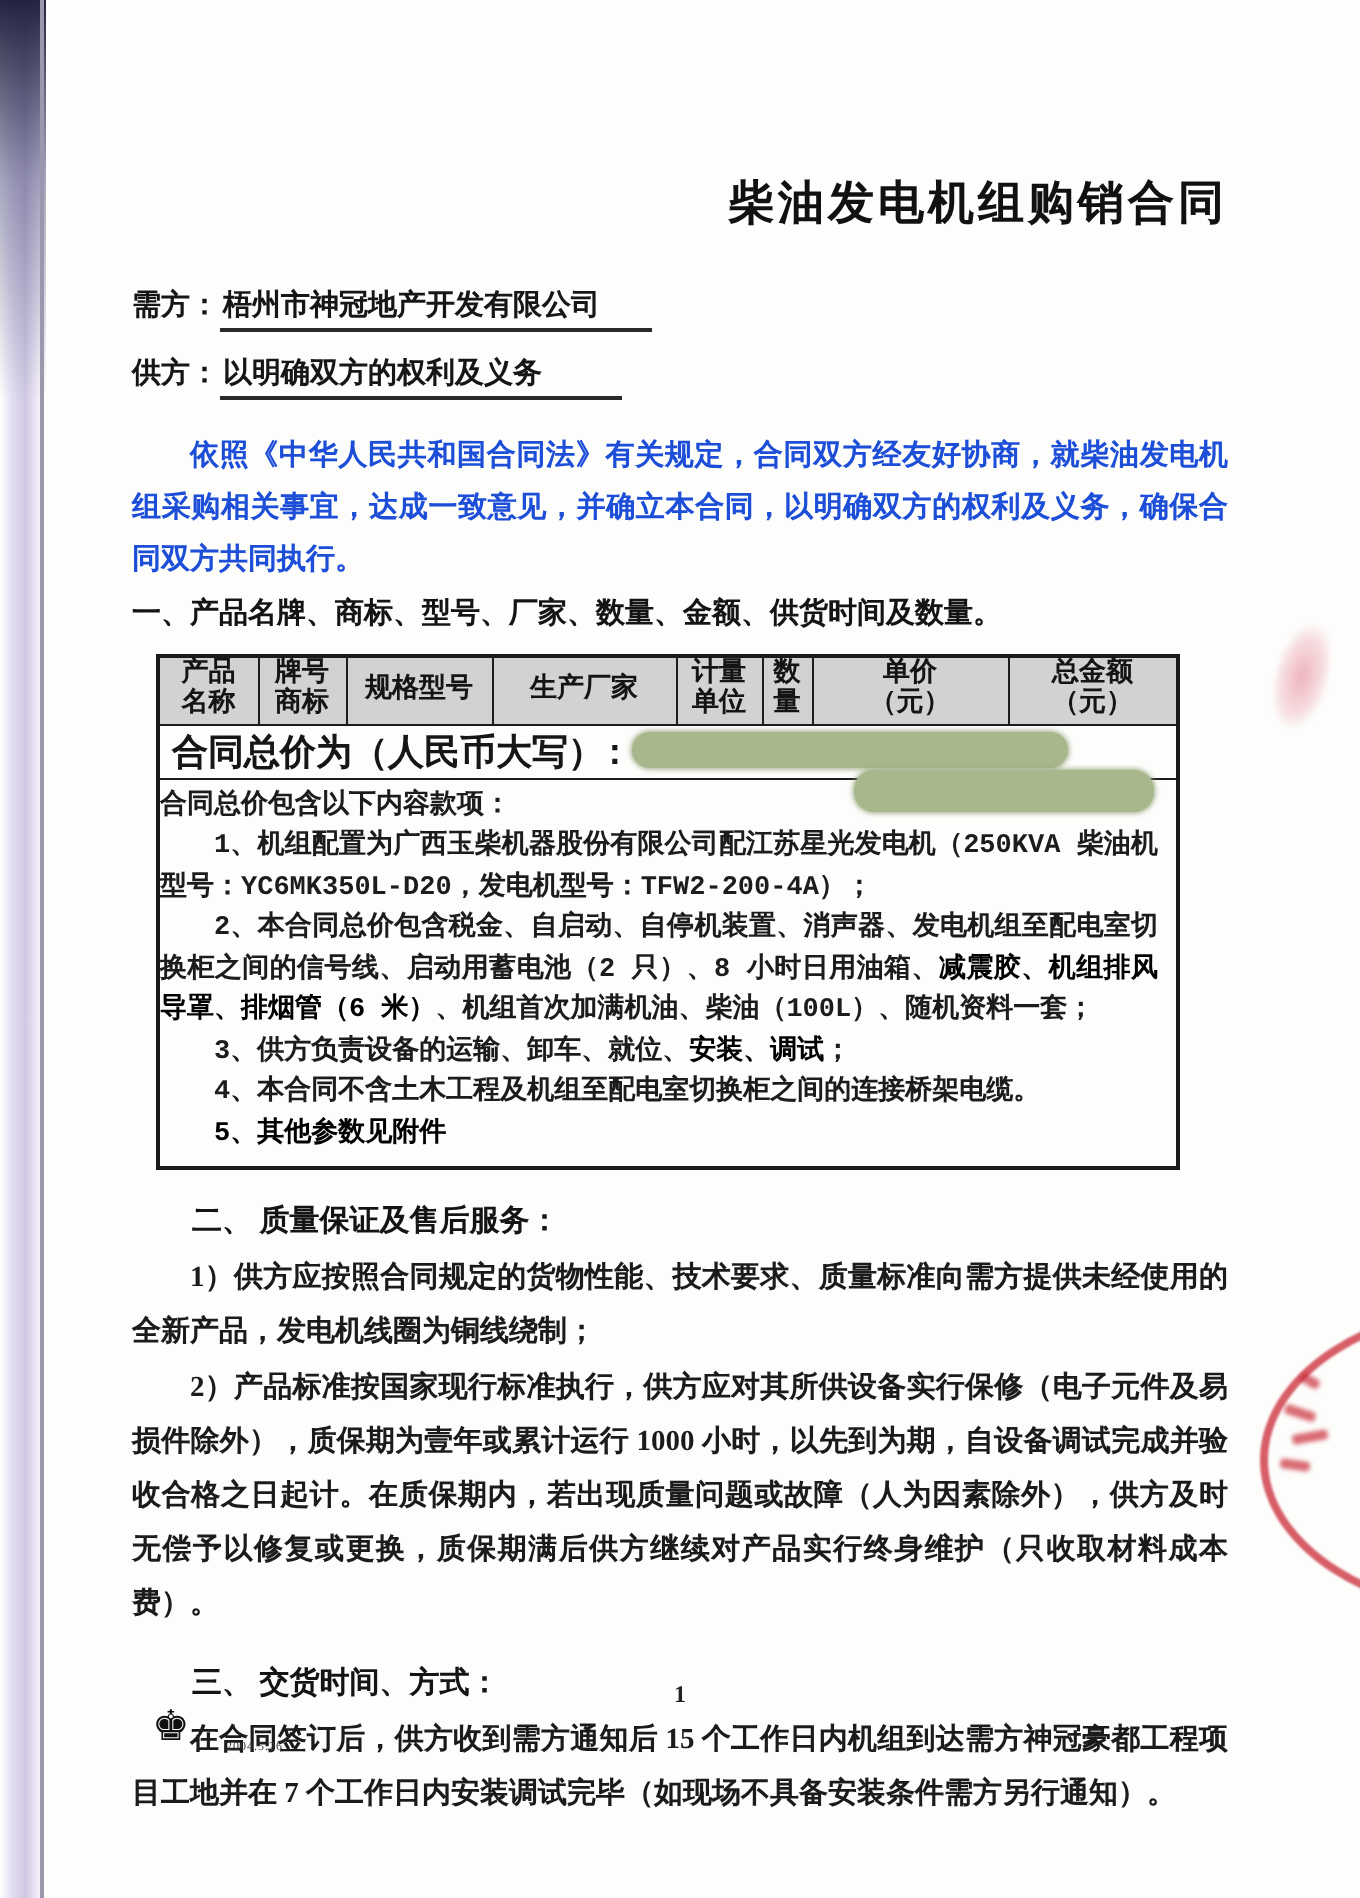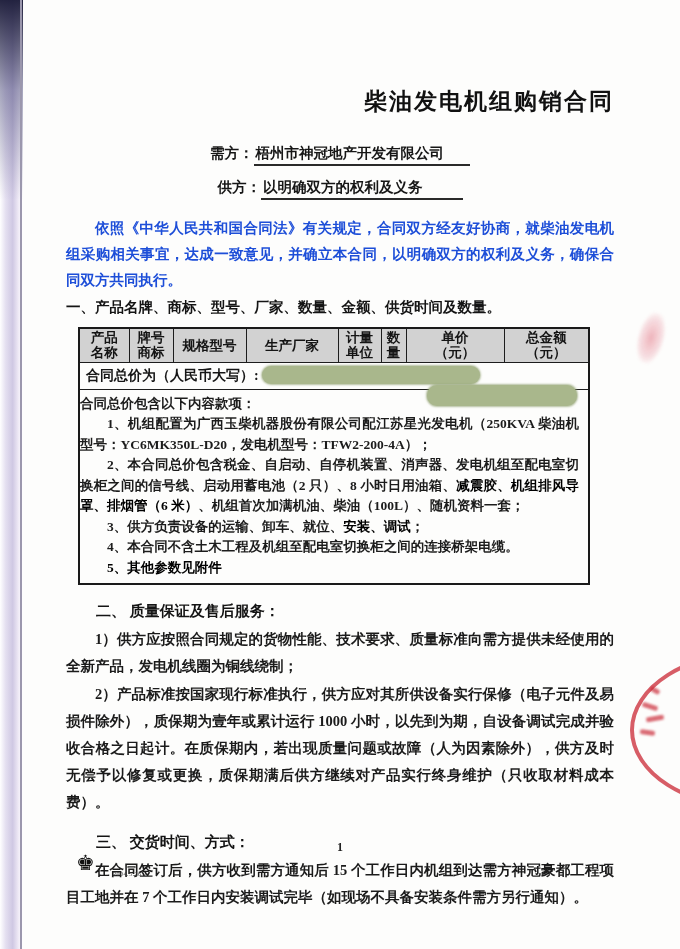--- a/index.html
+++ b/index.html
@@ -26,41 +26,41 @@
     background:#9b97ad;
   }
   .content { position:absolute; left:66px; top:0; width:548px; }
 
   .title {
     margin-top:86px; text-align:right;
     font-family:"Liberation Sans","DejaVu Sans",sans-serif;
     font-size:23px; font-weight:bold; letter-spacing:2px; color:#111;
   }
   .parties { margin-top:26px; font-size:14.5px; font-weight:bold; }
-  .party-row { margin-bottom:11px; line-height:20px;text-align:center; }
+  .party-row { margin-bottom:11px; line-height:20px; }
   .party-value { display:inline-block; border-bottom:2px solid #2a2a2a; padding:0 26px 1px 2px; }
   .party-value.supply { padding-right:40px; }
 
   .intro {
     margin-top:15px; font-size:14.5px; line-height:26px;
     text-indent:2em; text-align:justify; font-weight:bold; color:#1d4ed8;
   }
   .sec-heading { font-size:14.5px; font-weight:bold; line-height:25px; color:#141414; }
   .sec1-heading { margin-top:2px; }
 
   .table-wrap { position:relative; margin-top:7px; margin-left:12px; width:510px; }
   table.contract { border-collapse:collapse; width:510px; table-layout:fixed; }
-  table.contract th, table.contract td { border:1.6px solid #1d1d1d; }
+  table.contract th, table.contract td { border:1.6px solid #1d1d1d;font-family:Liberation Mono, monospace; }
   table.contract { border:2px solid #1a1a1a; }
   th {
     background:#d2d2d2; font-size:13.5px; font-weight:bold;
     height:34px; line-height:15px; text-align:center; vertical-align:middle; color:#141414;
   }
   td.datac { text-align:center; vertical-align:middle; font-size:13.5px; font-weight:bold; line-height:16px; height:58px; color:#161616;}
-  td.total-row { height:27px; font-size:14px; font-weight:bold; padding-left:6px; vertical-align:middle; }
+  td.total-row { height:27px; font-size:18px; font-weight:bold; padding-left:6px; vertical-align:middle; }
   td.contents-cell { padding:4px 9px 5px 0; font-size:13.5px; line-height:20.5px; vertical-align:top; font-weight:bold; color:#1c1c1c;}
   .contents-cell p.indent { text-indent:2em; text-align:justify; }
   .b { font-weight:900; color:#000; }
 
   .redact {
     background:#a9b78c; border-radius:10px;
     box-shadow:0 0 2px 1px rgba(150,165,120,.7);
   }
   .redact-prices { position:absolute; left:349px; top:58px; width:150px; height:21px; }
   .redact-total { display:inline-block; vertical-align:middle; width:218px; height:18px; margin-left:3px; margin-top:-3px; }

